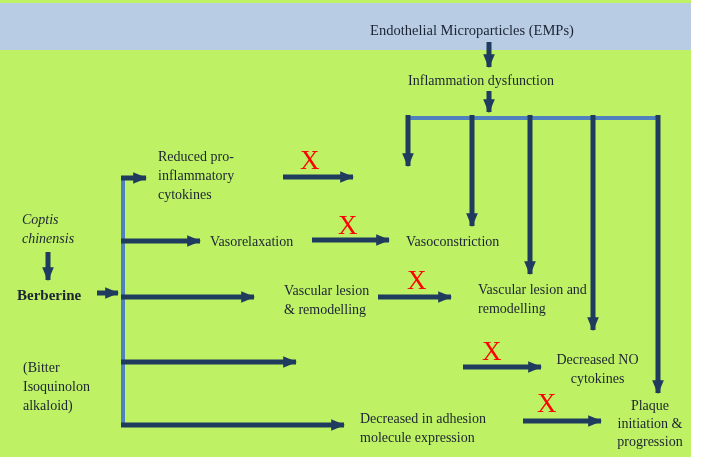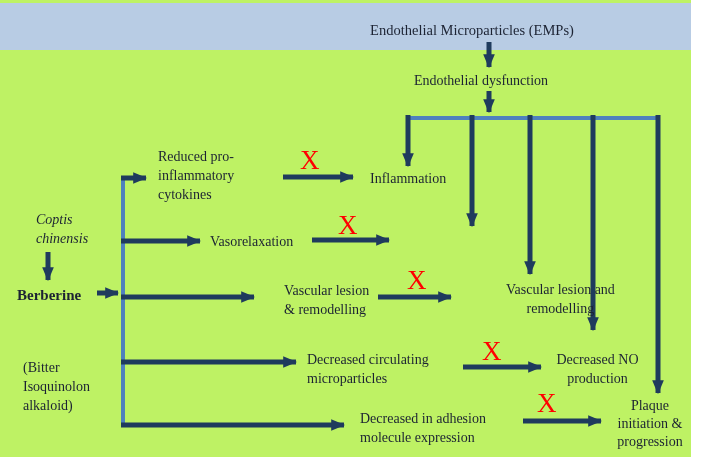--- a/index.html
+++ b/index.html
@@ -60,45 +60,43 @@
     <line class="dark" x1="121" y1="425" x2="344" y2="425" marker-end="url(#ah)"></line>
 
     <line class="dark" x1="283" y1="177" x2="353" y2="177" marker-end="url(#ah)"></line>
     <line class="dark" x1="312" y1="240" x2="389" y2="240" marker-end="url(#ah)"></line>
     <line class="dark" x1="378" y1="297" x2="451" y2="297" marker-end="url(#ah)"></line>
     <line class="dark" x1="463" y1="367" x2="541" y2="367" marker-end="url(#ah)"></line>
     <line class="dark" x1="523" y1="421" x2="601" y2="421" marker-end="url(#ah)"></line>
   </svg>
 
   <div class="lbl ctr title" style="left:342px;top:21px;width:260px;">Endothelial Microparticles (EMPs)</div>
-  <div class="lbl ctr" style="left:381px;top:71px;width:200px;">Endothelial dysfunction</div>
+  <div class="lbl ctr" style="left:381px;top:71px;width:200px;">Inflammation dysfunction</div>
 
-  <div class="lbl italic" style="left:36px;top:210px;">Coptis
+  <div class="lbl italic" style="left:22px;top:210px;">Coptis
 chinensis</div>
   <div class="lbl bold" style="left:17px;top:286px;">Berberine</div>
   <div class="lbl" style="left:23px;top:314px;margin-top:44px;">(Bitter
 Isoquinolon
 alkaloid)</div>
 
   <div class="lbl" style="left:158px;top:147px;">Reduced pro-
 inflammatory
 cytokines</div>
   <div class="lbl" style="left:210px;top:232px;">Vasorelaxation</div>
   <div class="lbl" style="left:284px;top:281px;">Vascular lesion
 &amp; remodelling</div>
-  <div class="lbl" style="left:307px;top:350px;">Decreased circulating
-microparticles</div>
   <div class="lbl" style="left:360px;top:409px;">Decreased in adhesion
 molecule expression</div>
 
-  <div class="lbl" style="left:370px;top:169px;">Inflammation</div>
-  <div class="lbl" style="left:506px;top:280px;text-align:center;">Vascular lesion and
+  <div class="lbl" style="left:406px;top:232px;">Vasoconstriction</div>
+  <div class="lbl" style="left:478px;top:280px;">Vascular lesion and
 remodelling</div>
   <div class="lbl ctr" style="left:545px;top:350px;width:105px;">Decreased NO
-production</div>
+cytokines</div>
   <div class="lbl ctr" style="left:605px;top:397px;width:90px;line-height:18px;">Plaque
 initiation &amp;
 progression</div>
 
   <div class="xmark" style="left:300px;top:148px;">X</div>
   <div class="xmark" style="left:338px;top:213px;">X</div>
   <div class="xmark" style="left:407px;top:268px;">X</div>
   <div class="xmark" style="left:482px;top:339px;">X</div>
   <div class="xmark" style="left:537px;top:391px;">X</div>
 

